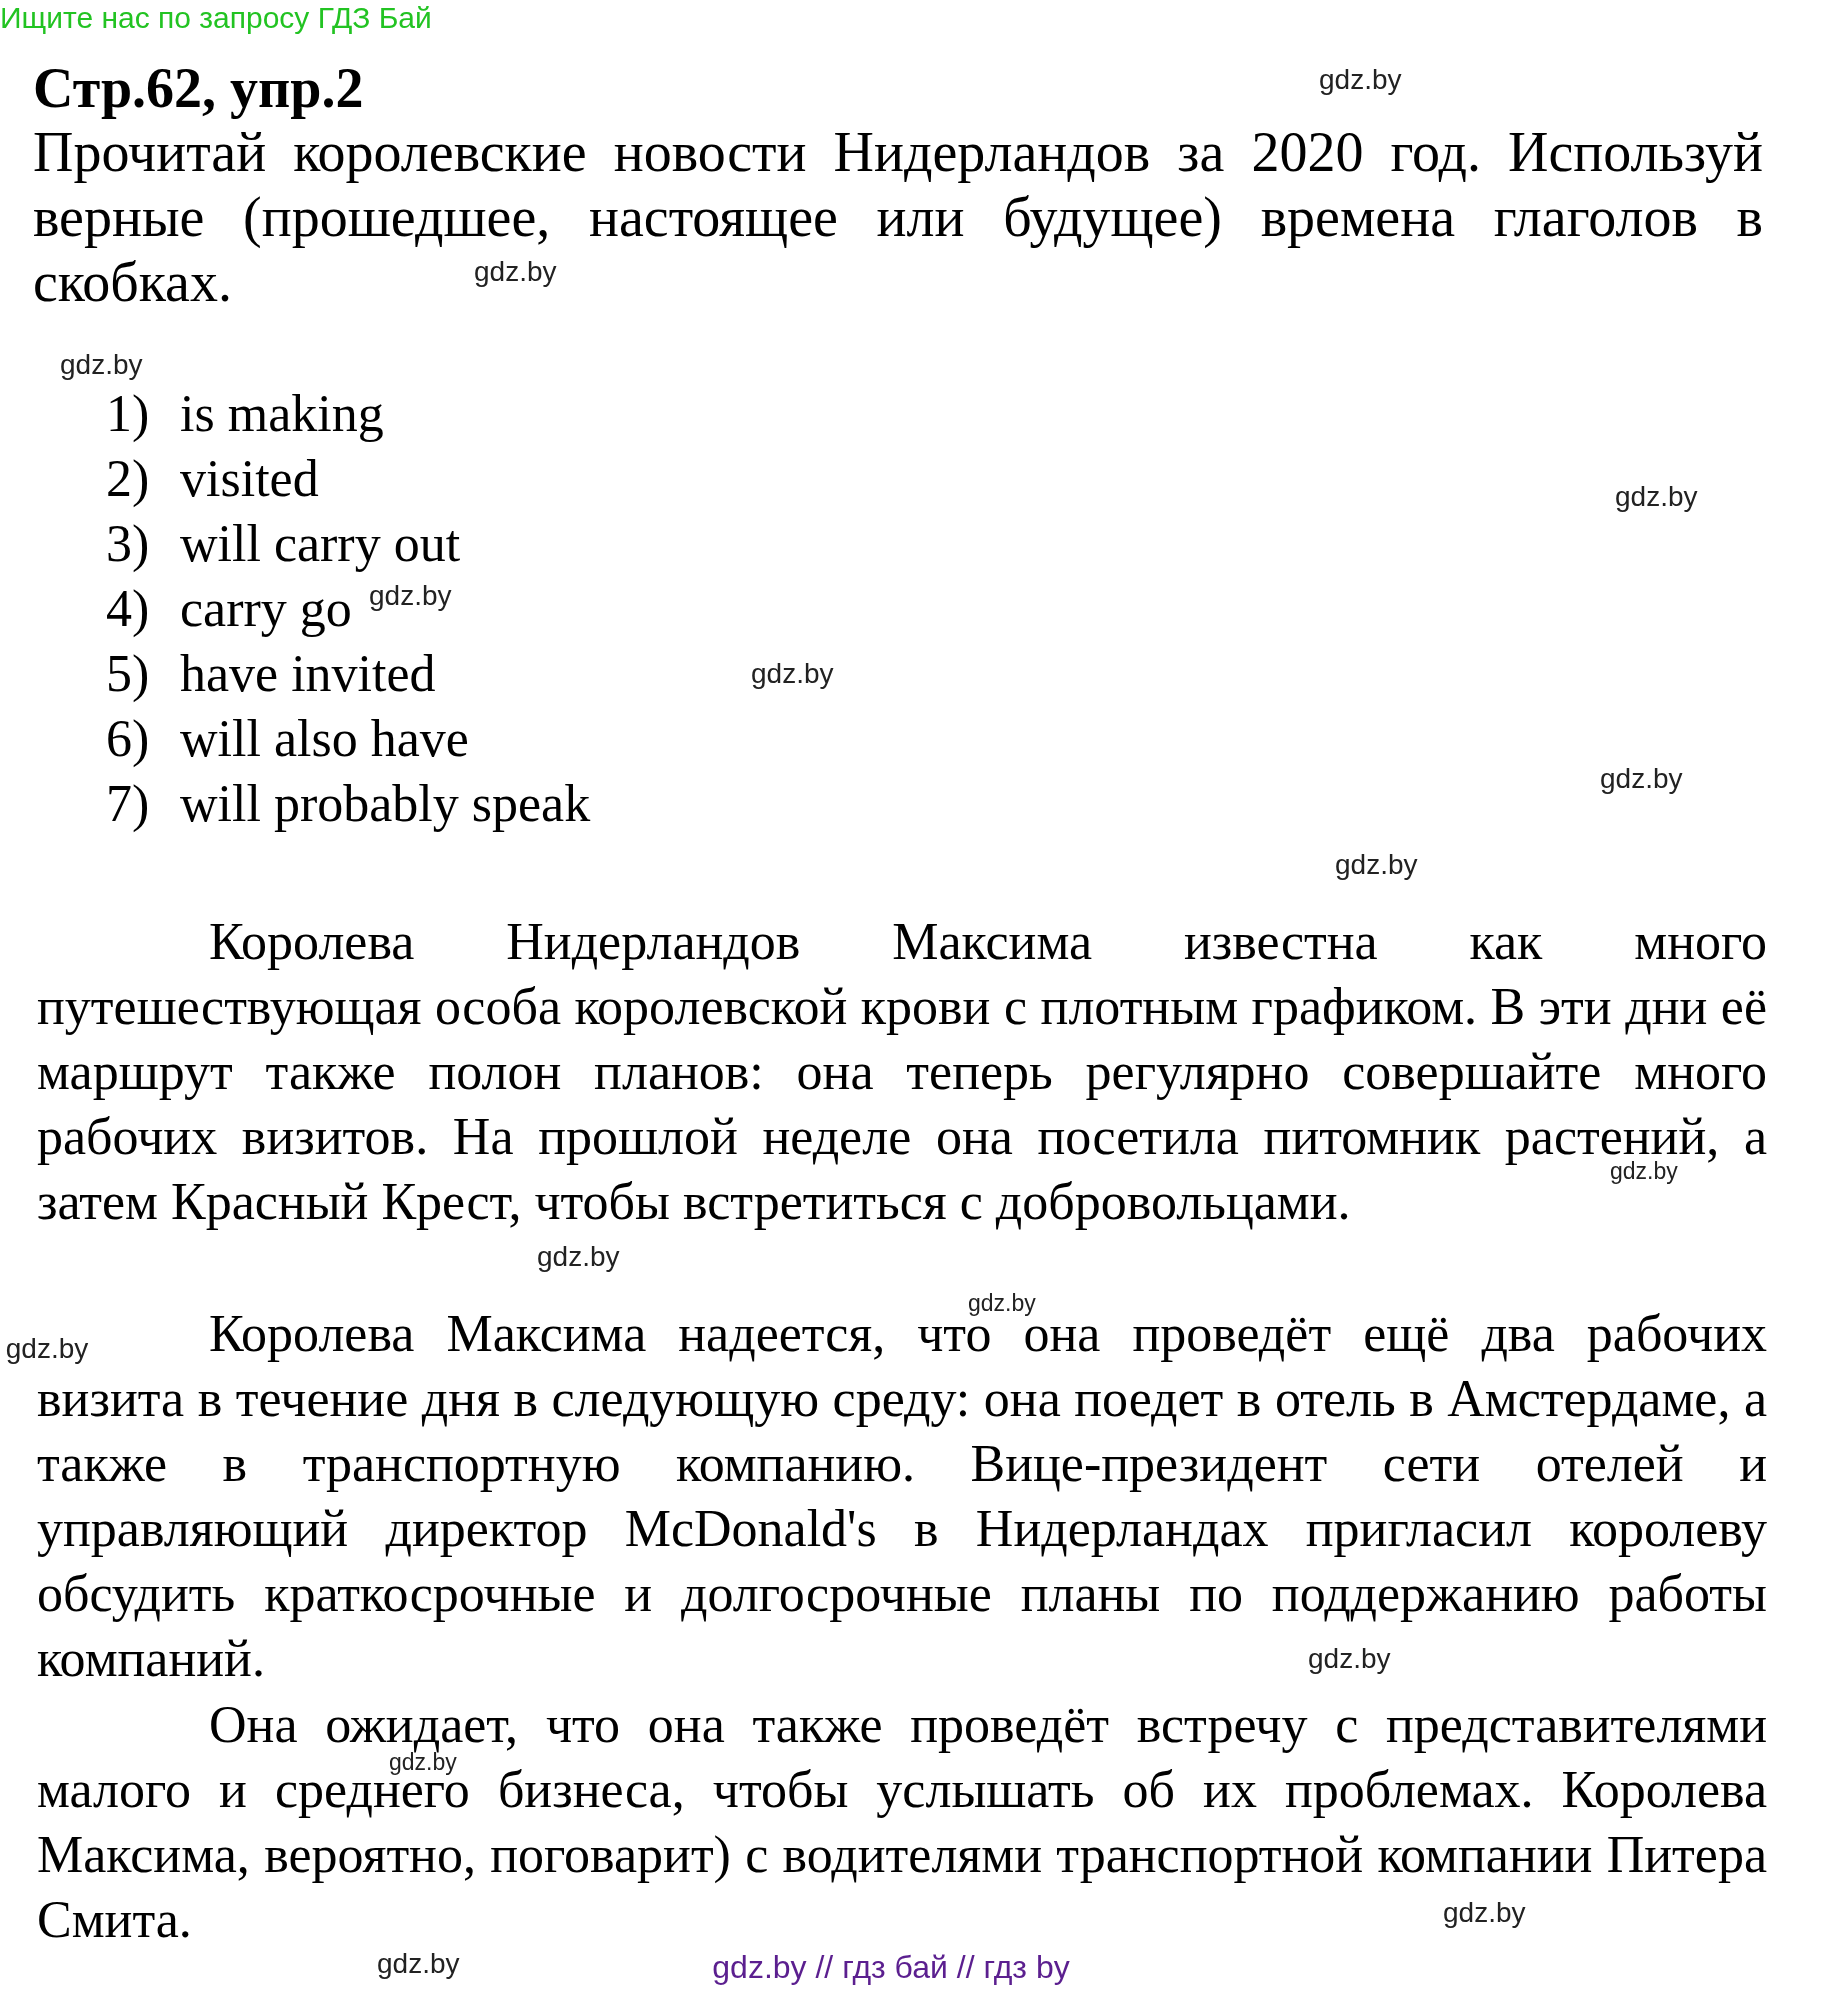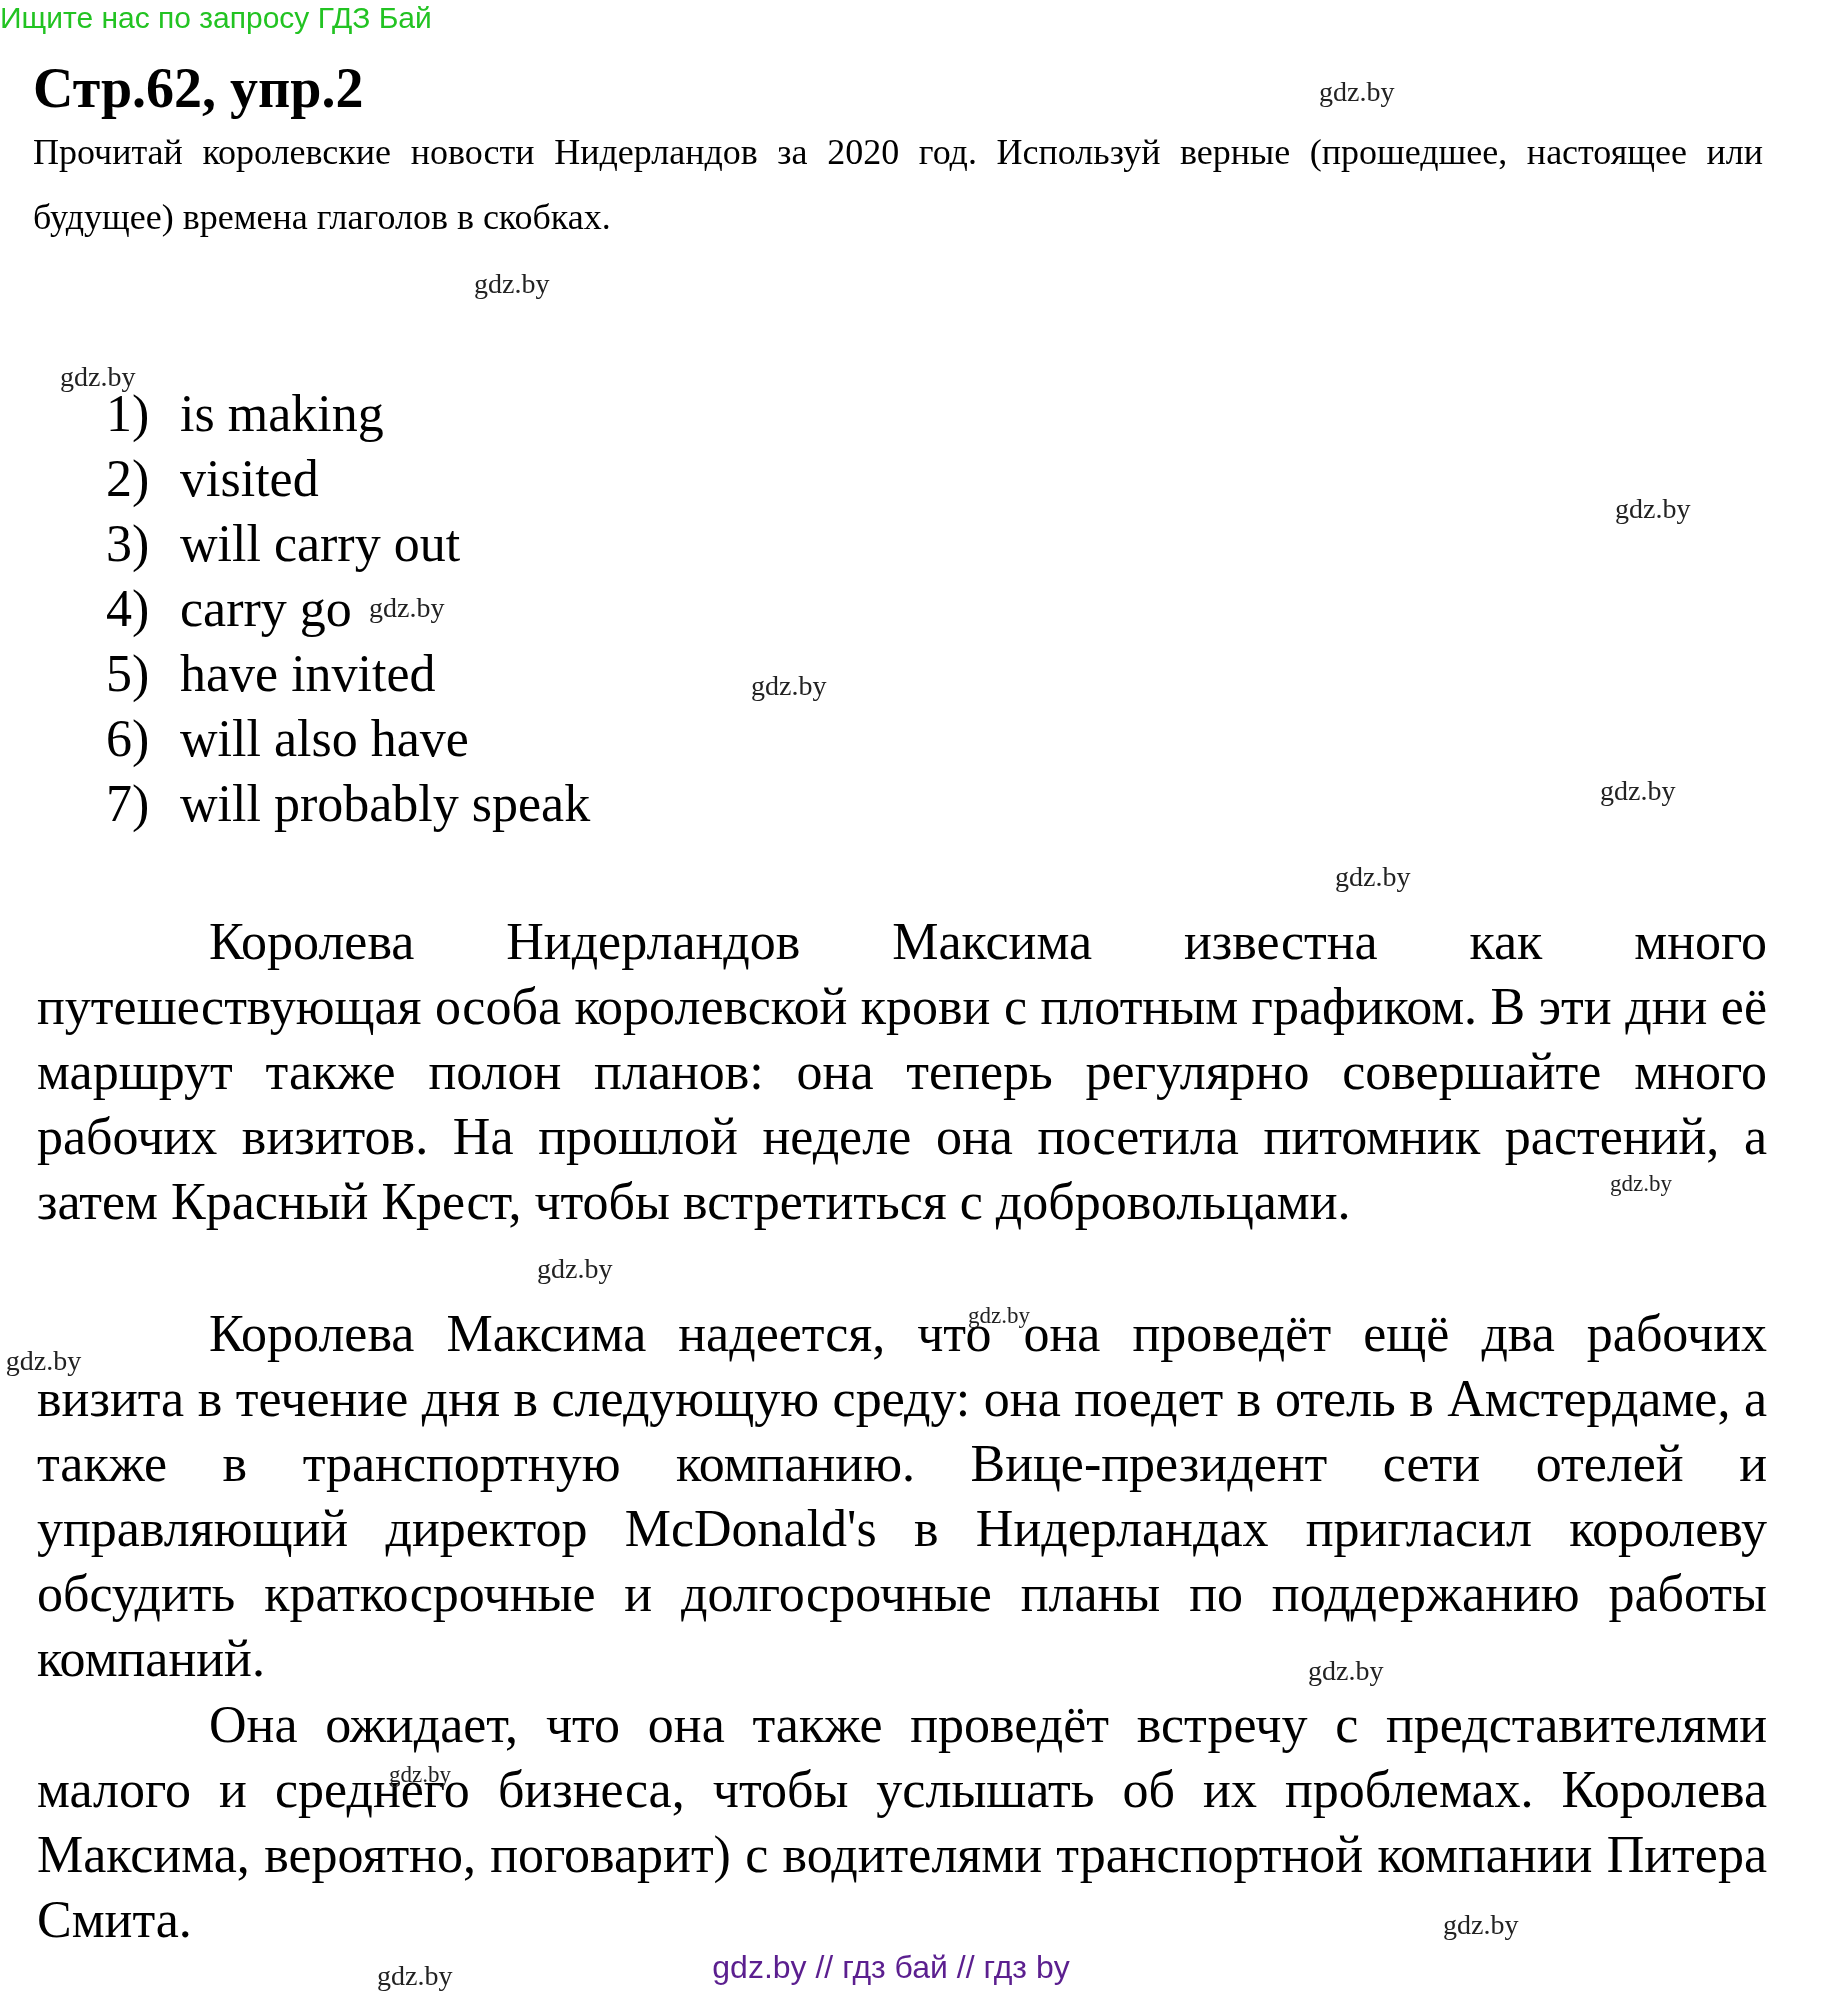--- a/index.html
+++ b/index.html
@@ -1,25 +1,25 @@
 <!DOCTYPE html>
 <html><head>
 <meta charset="utf-8">
 <style>
   html, body { margin:0; padding:0; background:#ffffff; }
   body { width:1830px; height:2010px; position:relative; overflow:hidden; font-family:"Liberation Serif", serif; color:#000; }
   .banner { position:absolute; top:0; left:0; width:1830px; text-align:left; font-family:"Liberation Sans", sans-serif; font-size:30px; line-height:35px; color:#22c322; }
   .title { position:absolute; left:33px; top:54px; font-size:56px; font-weight:bold; line-height:68px; }
-  .intro { position:absolute; left:33px; top:120px; width:1730px; font-size:36px; line-height:65px; text-align:justify; text-align-last:left; }
+  .intro { position:absolute; left:33px; top:120px; width:1730px; font-size:56px; line-height:65px; text-align:justify; text-align-last:left; }
   .list { position:absolute; left:0; top:381px; margin:0; padding:0; list-style:none; }
   .list li { position:relative; height:65px; font-size:52px; line-height:65px; }
   .list .num { position:absolute; left:106px; width:58px; text-align:left; }
   .list .txt { position:absolute; left:180px; white-space:nowrap; }
   .para { position:absolute; left:33px; width:1730px; font-size:52px; line-height:65px; text-align:justify; text-align-last:left; margin:4px; text-indent:172px; }
-  .wm { position:absolute; font-family:Liberation Serif, serif; font-size:28px; color:#222; line-height:31px; white-space:nowrap;margin-top:12px; }
+  .wm { position:absolute; font-family:Liberation Sans, sans-serif; font-size:28px; color:#222; line-height:31px; white-space:nowrap; }
   .footer { position:absolute; top:1989px; left:0; width:1782px; text-align:center; font-family:"Liberation Sans", sans-serif; font-size:32px; line-height:35px; color:#5b1f8f; margin-top:-39px; }
 </style>
 </head>
 <body>
 
 <div class="banner">Ищите нас по запросу ГДЗ Бай</div>
 
 <div class="title">Стр.62, упр.2</div>
 
 <div class="intro">Прочитай королевские новости Нидерландов за 2020 год. Используй верные (прошедшее, настоящее или будущее) времена глаголов в скобках.</div>

